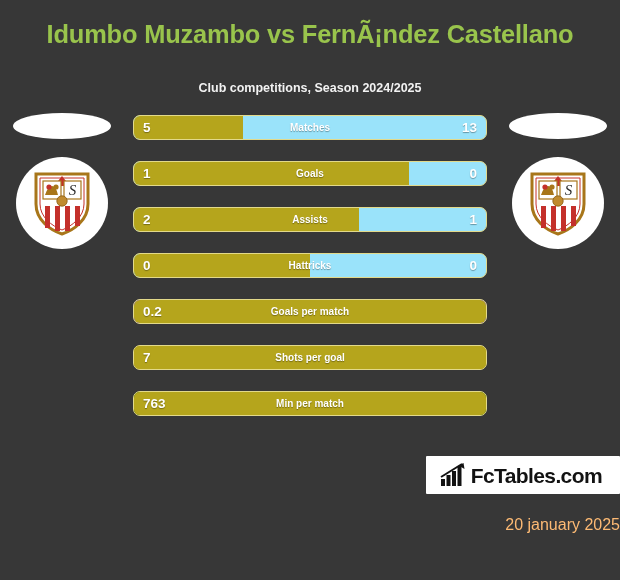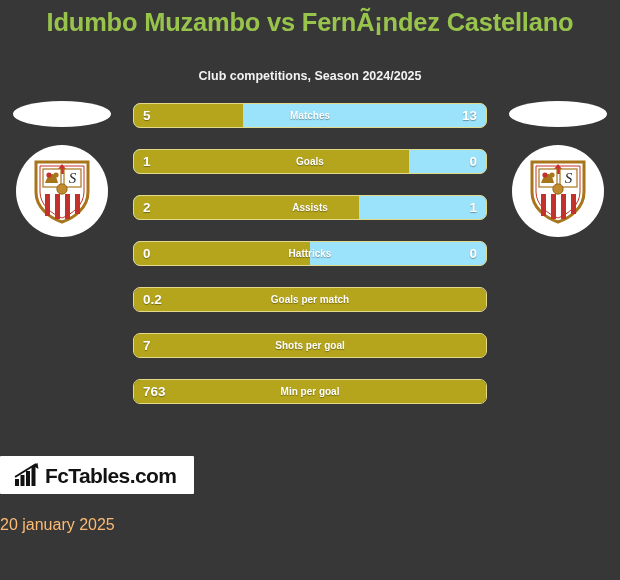--- a/index.html
+++ b/index.html
@@ -10,21 +10,21 @@
     width: 620px;
     height: 580px;
     background: #373737;
     font-family: "Liberation Sans", sans-serif;
     overflow: hidden;
     position: relative;
   }
 
   
   .header {
-    padding-top: 8px;
+    padding-top: 20px;
     text-align: center;
   }
   .title {
     color: #99c44c;
     font-size: 26.5px;
     font-weight: bold;
     letter-spacing: -0.2px;
     line-height: 1.1;
     white-space: nowrap;
     transform: scaleX(0.96);
@@ -116,21 +116,21 @@
     color: #ffffff;
     text-shadow: 0 1px 1px rgba(0,0,0,0.35);
     z-index: 2;
   }
 
   
   .footer {
     position: absolute;
     left: 0; right: 0;
     bottom: 46px;
-    text-align: left;
+    text-align: right;
   }
   .brand {
     display: inline-flex;
     align-items: center;
     justify-content: center;
     gap: 5px;
     background: #ffffff;
     padding: 7px 18px 7px 14px;
     border-radius: 1px;
   }
@@ -239,21 +239,21 @@
         <span class="label">Goals per match</span>
       </div>
       <div class="row" style="background: rgb(181, 165, 28);">
         <div class="fill" style="width: 100%; background: rgb(181, 165, 28);"></div>
         <span class="val left">7</span>
         <span class="label">Shots per goal</span>
       </div>
       <div class="row" style="background: #4d7c0f;">
         <div class="fill" style="width: 100%; background: rgb(181, 165, 28);"></div>
         <span class="val left">763</span>
-        <span class="label">Min per goal</span>
+        <span class="label">Min per match</span>
       </div>
     </div>
 </div>
 
 <div class="footer">
   <div class="brand">
     <svg class="brand-icon" width="26" height="24" viewBox="0 0 26 24">
       <g fill="#121212">
         <rect x="1" y="16" width="4" height="7"></rect>
         <rect x="6.5" y="12" width="4" height="11"></rect>

